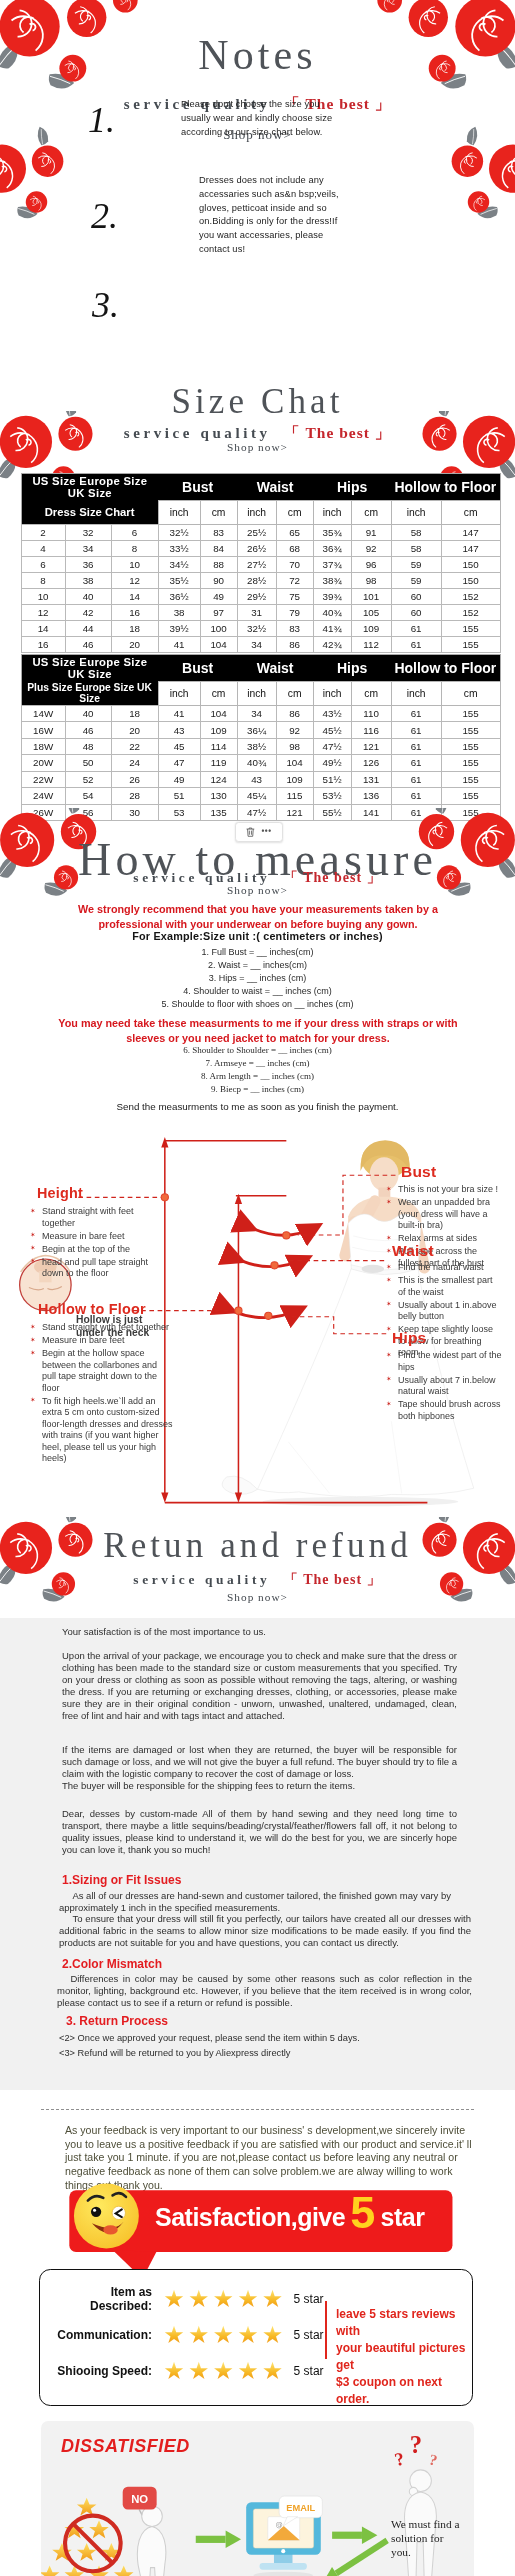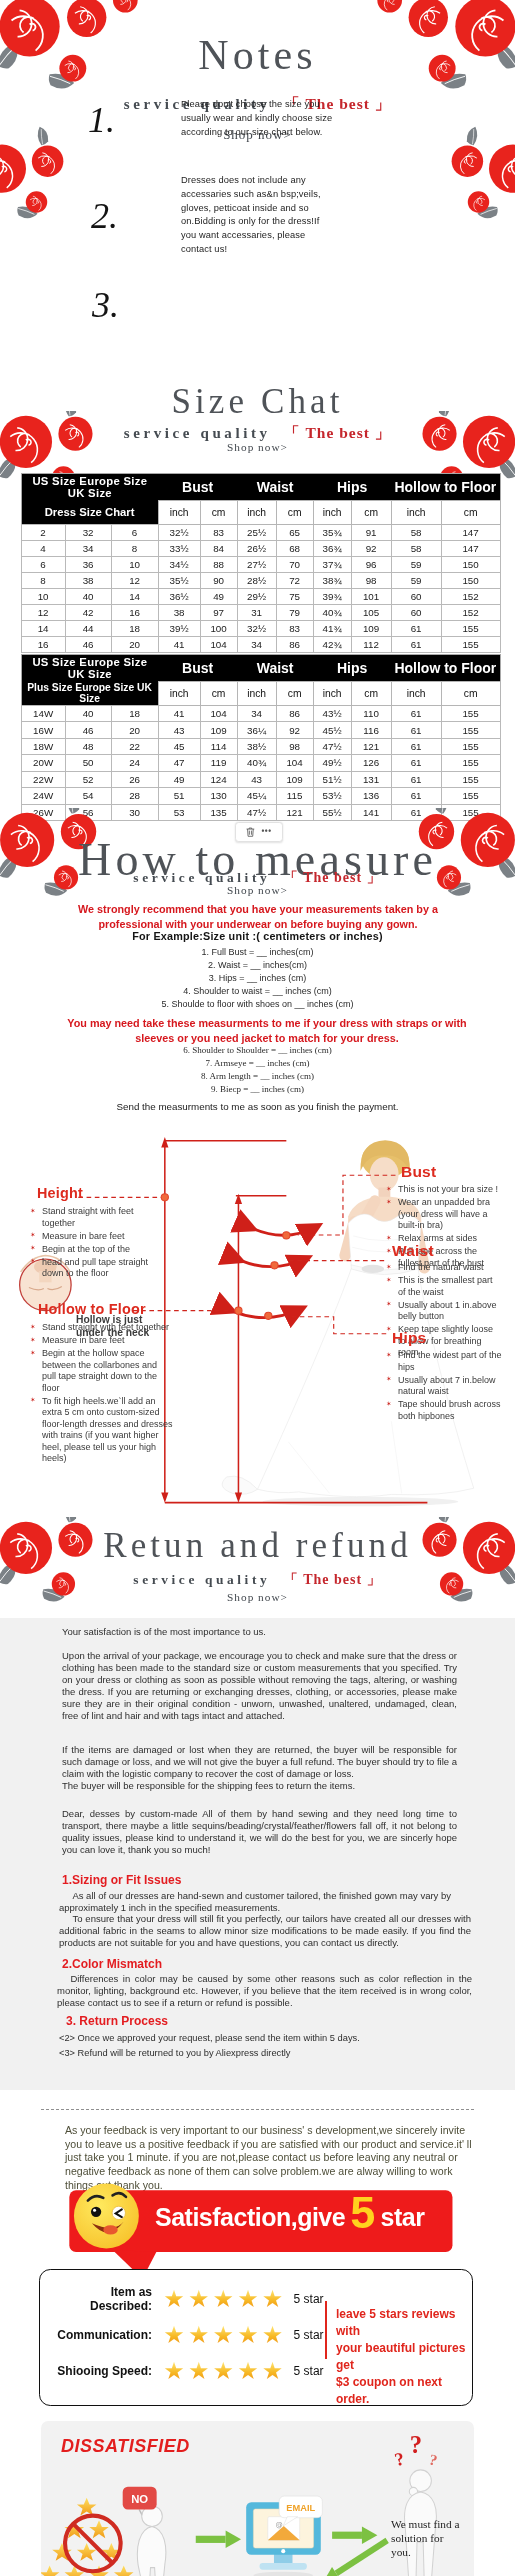--- a/index.html
+++ b/index.html
@@ -136,21 +136,21 @@
   <div class="abs big-title" data-name="notes-title" style="top:31px;font-size:42px;">Notes</div>
   <div class="abs sub-row" data-name="notes-subtitle" style="top:94px;">
     <span class="sub-left" data-name="service-quality-label">service quality</span>
     <span class="sub-quote" data-name="the-best-label">「 The best 」</span>
   </div>
   <div class="abs shop-now" data-name="shop-now-link" style="top:127px;">Shop now&gt;</div>
 
   <div class="abs note-num" data-name="note-number-1" style="left:88px;top:99px;">1.</div>
   <div class="abs note-text" data-name="note-text-1" style="left:181px;top:98px;">Please don't choose the size you usually wear and kindly choose size according to our size chart below.</div>
   <div class="abs note-num" data-name="note-number-2" style="left:91px;top:195px;">2.</div>
-  <div class="abs note-text" data-name="note-text-2" style="left:181px;top:174px;">Dresses does not include any accessaries such as&amp;n bsp;veils, gloves, petticoat inside and so on.Bidding is only for the dress!If you want accessaries, please contact us!</div>
+  <div class="abs note-text" data-name="note-text-2" style="left:199px;top:174px;">Dresses does not include any accessaries such as&amp;n bsp;veils, gloves, petticoat inside and so on.Bidding is only for the dress!If you want accessaries, please contact us!</div>
   <div class="abs note-num" data-name="note-number-3" style="left:92px;top:284px;">3.</div>
 
   <svg class="abs" data-name="rose-decoration-left" style="left:-5.2px;top:411px" width="129" height="103" viewBox="0 0 250 200">
       <use href="#cluster" transform="scale(1.3)"></use>
     </svg>
   <svg class="abs" data-name="rose-decoration-right" style="right:-5.2px;top:411px;transform:scaleX(-1)" width="129" height="103" viewBox="0 0 250 200">
       <use href="#cluster" transform="scale(1.3)"></use>
     </svg>
 
   <div class="abs big-title" data-name="size-chat-title" style="top:382px;font-size:35px;">Size Chat</div>
@@ -454,21 +454,21 @@
 
   <div class="abs red-note" data-name="measure-warning-1" style="left:57px;top:902px;width:402px;">We strongly recommend that you have your measurements taken by a professional with your underwear on before buying any gown.</div>
   <div class="abs example-h" data-name="measure-example-heading" style="left:103px;top:930px;width:309px;">For Example:Size  unit :( centimeters or inches)</div>
   <div class="abs m-list" data-name="measure-items-1-5" style="left:103px;top:946px;width:309px;">
       <div data-name="measure-item">1. Full Bust = __ inches(cm)</div>
       <div data-name="measure-item">2. Waist = __ inches(cm)</div>
       <div data-name="measure-item">3. Hips = __ inches (cm)</div>
       <div data-name="measure-item">4. Shoulder to waist = __ inches (cm)</div>
       <div data-name="measure-item">5. Shoulde to floor with shoes on __ inches (cm)</div>
     </div>
-  <div class="abs red-note" data-name="measure-warning-2" style="left:66px;top:1016px;width:402px;">You may need take these measurments to me if your dress with straps or with sleeves or you need jacket to match for your dress.</div>
+  <div class="abs red-note" data-name="measure-warning-2" style="left:57px;top:1016px;width:402px;">You may need take these measurments to me if your dress with straps or with sleeves or you need jacket to match for your dress.</div>
   <div class="abs m-list" data-name="measure-items-6-9" style="left:103px;top:1044px;width:309px;font-family:Liberation Serif, serif;">
       <div data-name="measure-item">6. Shoulder to Shoulder = __ inches (cm)</div>
       <div data-name="measure-item">7. Armseye = __ inches (cm)</div>
       <div data-name="measure-item">8. Arm length = __ inches (cm)</div>
       <div data-name="measure-item">9. Biecp = __ inches (cm)</div>
     </div>
   <div class="abs send-note" data-name="send-measurements-note" style="left:103px;top:1101px;width:309px;">Send the measurments to me as soon as you finish the payment.</div>
 
   <svg class="abs" data-name="measurement-diagram" style="left:0;top:1133px" width="515" height="381" viewBox="0 0 1000 740">
     <defs>

